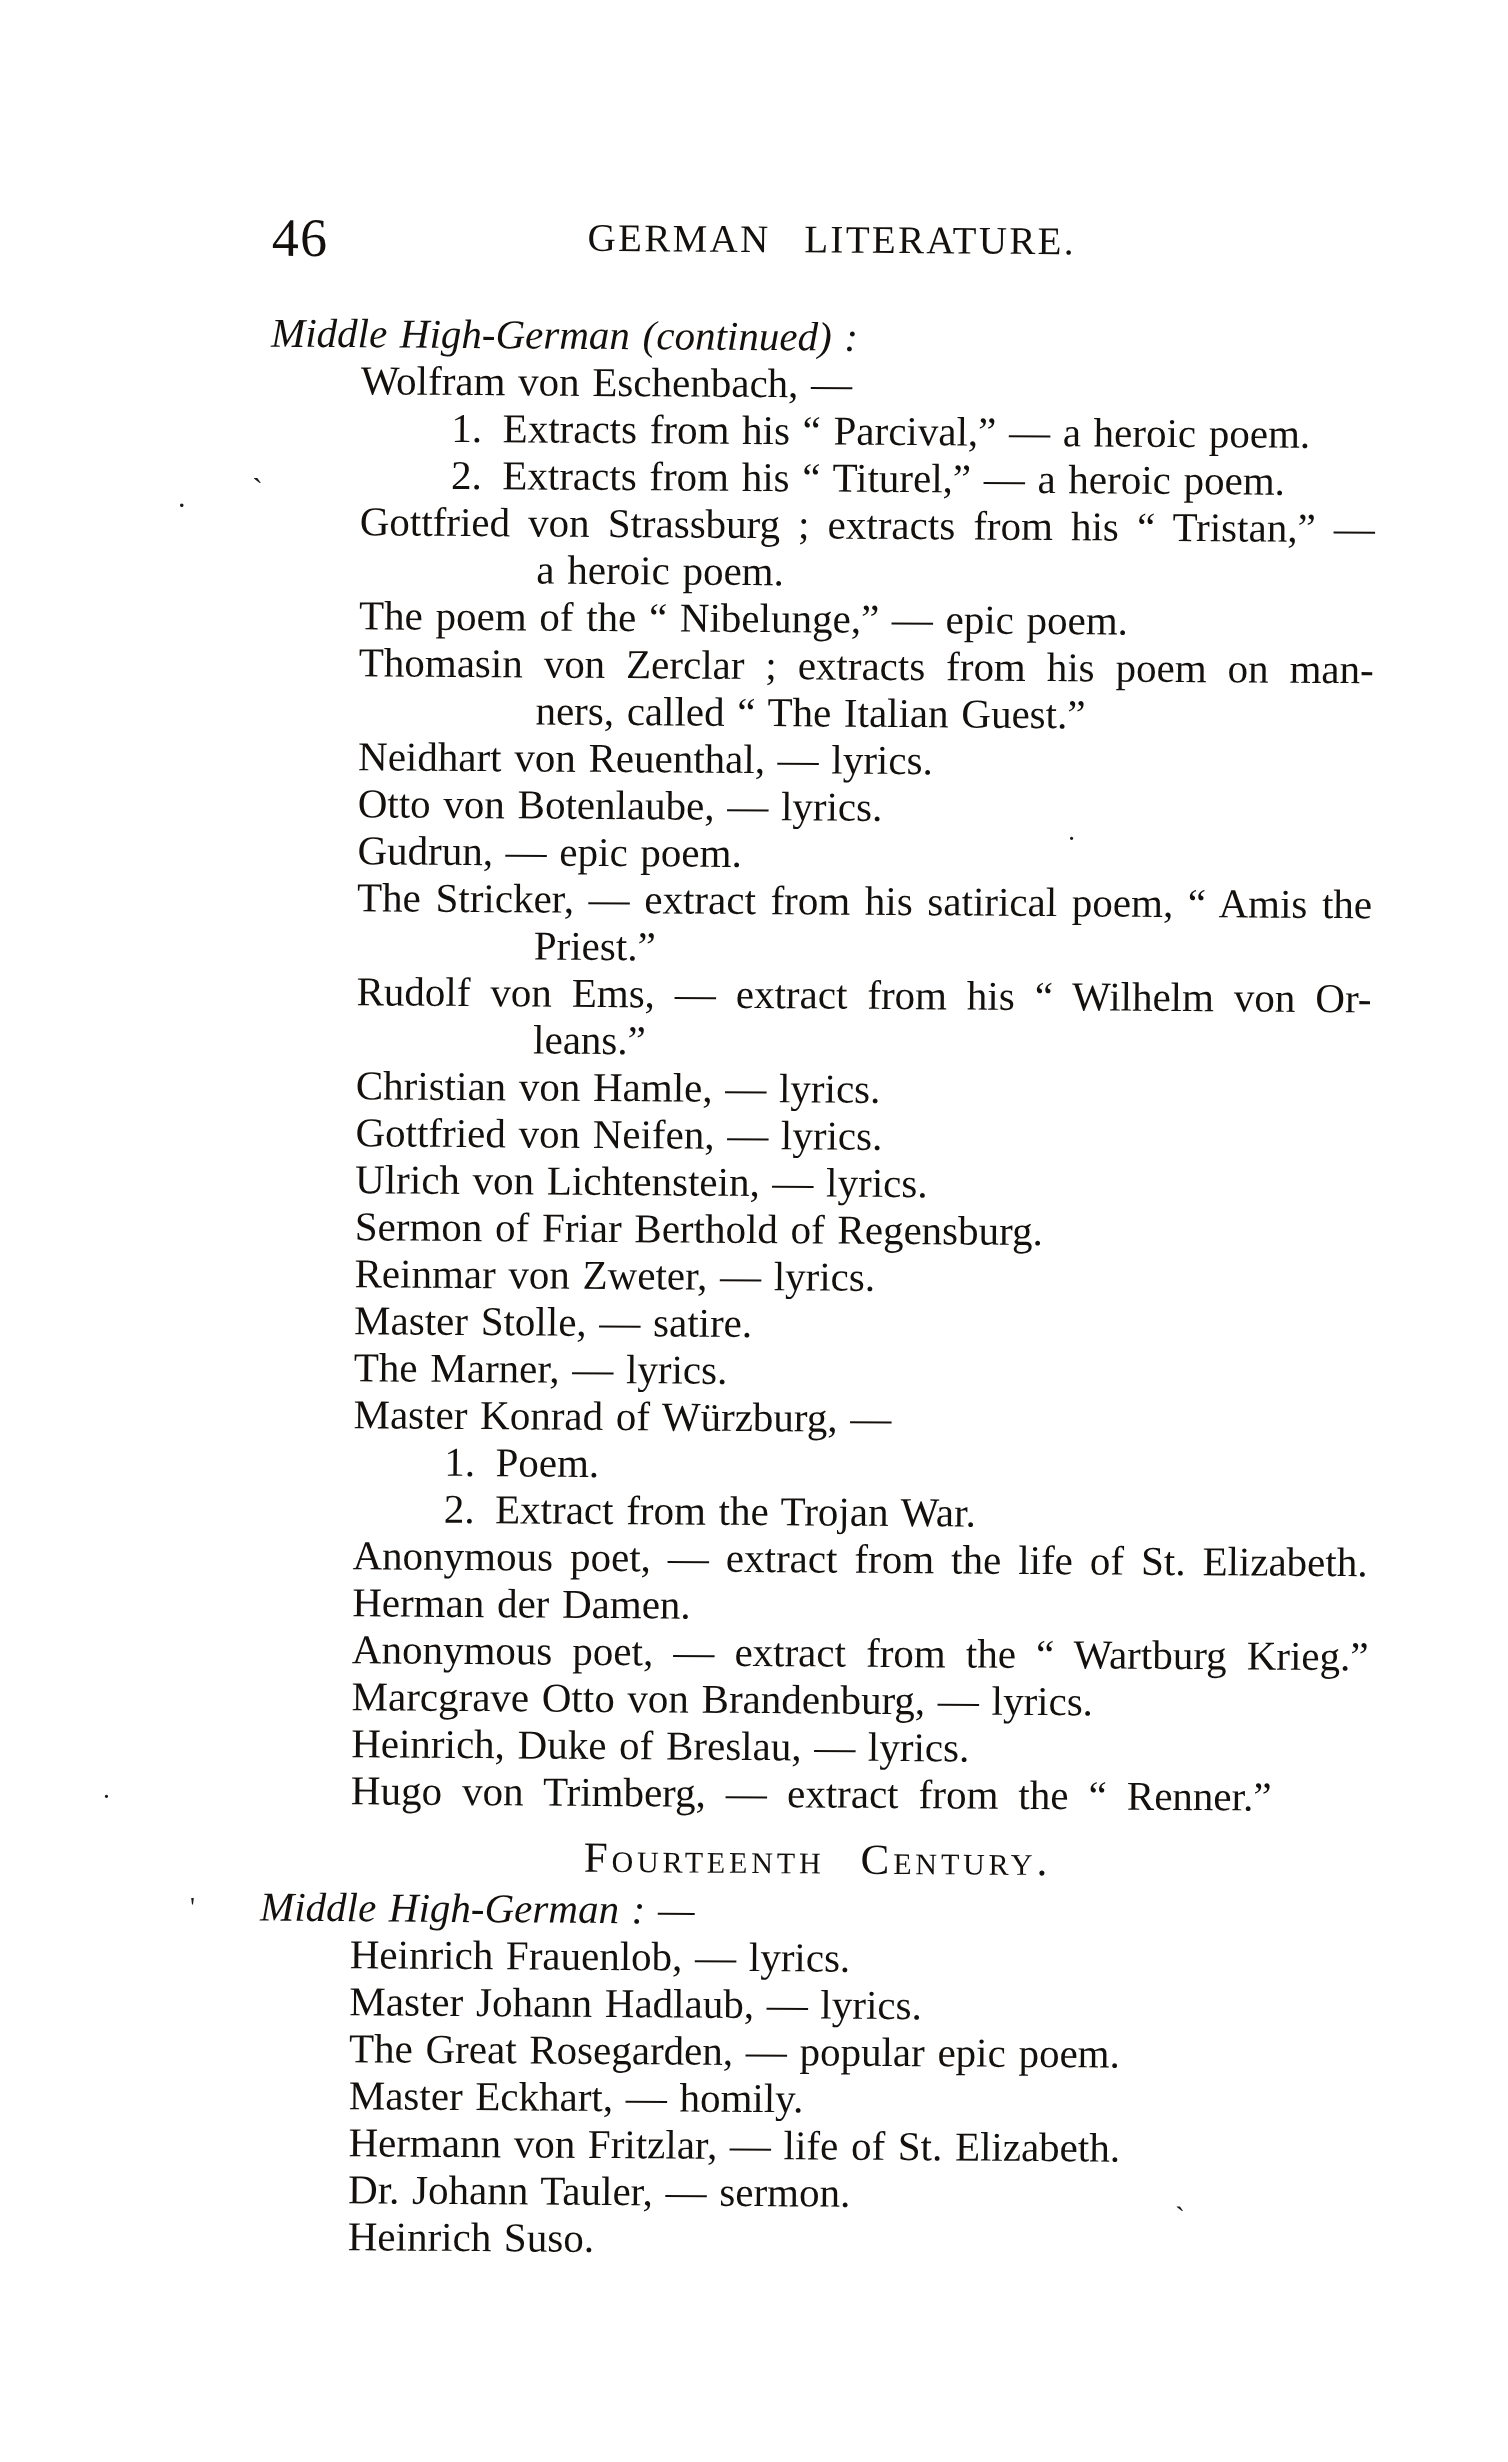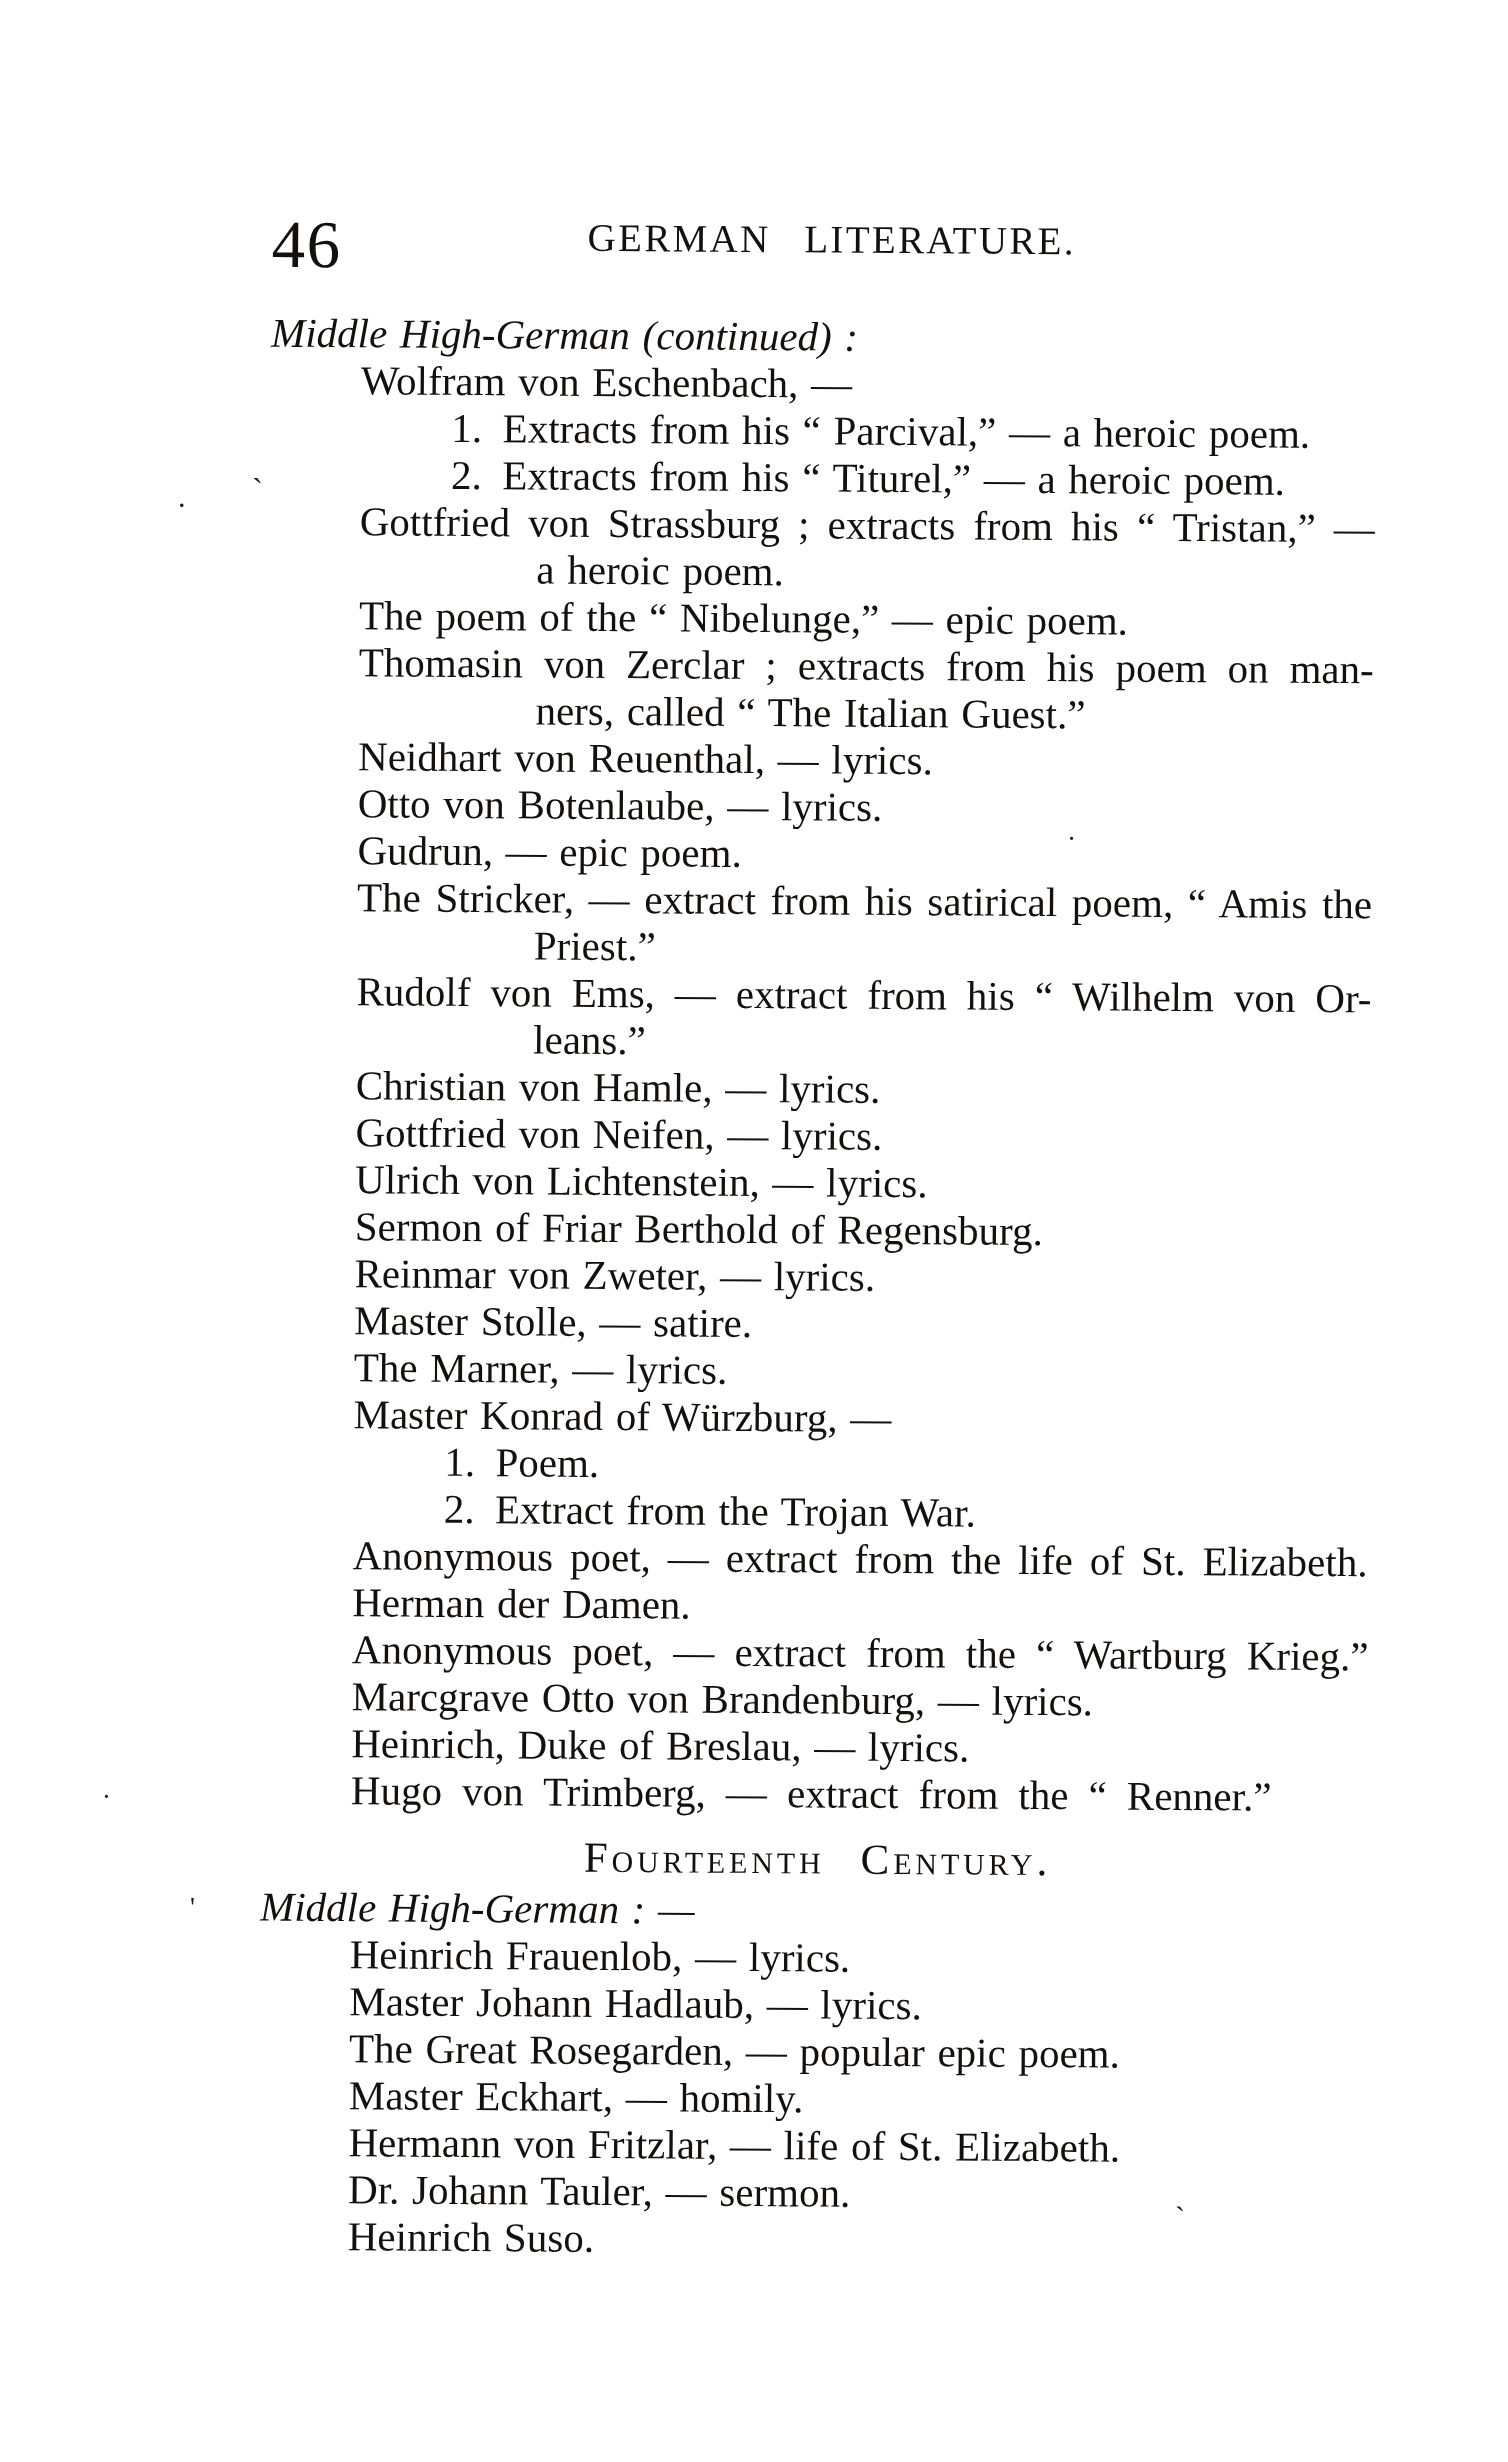--- a/index.html
+++ b/index.html
@@ -12,21 +12,21 @@
     color:#14100d;
   }
   .content{
     position:absolute;left:0;top:0;right:0;bottom:0;
     transform:rotate(0.4deg);
     transform-origin:754px 207px;
   }
   .header{position:absolute;top:204px;left:272px;right:117px;height:83px;}
   .page-num{
     position:absolute;left:0;top:9.6px;
-    font-size:67px;line-height:1;letter-spacing:1.4px;
+    font-size:54px;line-height:1;letter-spacing:1.4px;
   }
   .page-title{
     text-align:center;
     font-size:39px;line-height:1;padding-top:15px;
     letter-spacing:0.06em;word-spacing:0.55em;
   }
   .text-block{
     position:absolute;left:0;top:313px;right:0;
     font-size:41px;line-height:47px;
   }

